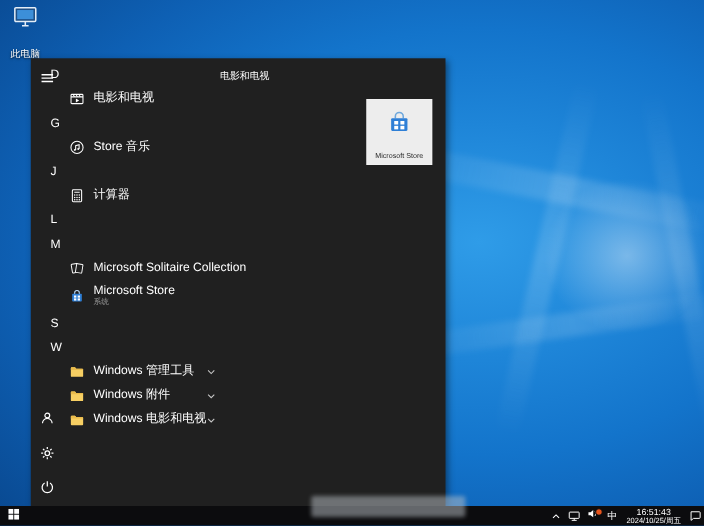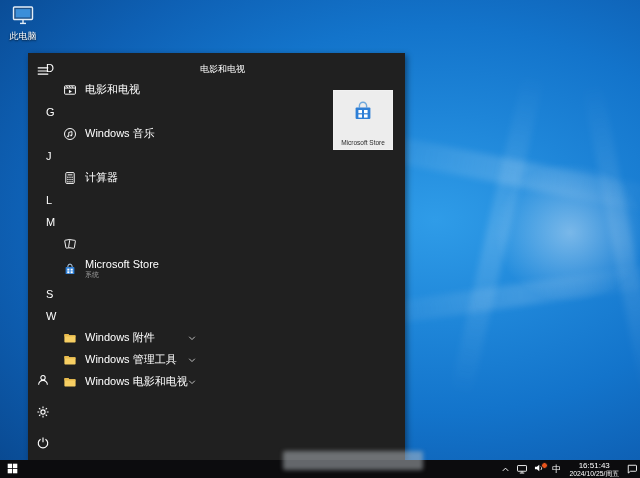--- a/index.html
+++ b/index.html
@@ -19,21 +19,21 @@
   .beam-h2{left:345px;top:286px;width:320px;height:22px;transform:rotate(-8deg);
     background:linear-gradient(90deg,rgba(255,255,255,0),rgba(255,255,255,.26) 55%,rgba(255,255,255,0));}
   .beam-v1{left:486px;top:70px;width:22px;height:330px;transform:rotate(13deg);
     background:linear-gradient(180deg,rgba(255,255,255,0),rgba(255,255,255,.28) 50%,rgba(255,255,255,0));}
   .beam-v2{left:612px;top:80px;width:20px;height:320px;transform:rotate(-11deg);
     background:linear-gradient(180deg,rgba(255,255,255,0),rgba(255,255,255,.24) 50%,rgba(255,255,255,0));}
   .glow{position:absolute;left:465px;top:135px;width:210px;height:195px;pointer-events:none;
     background:radial-gradient(closest-side,rgba(255,255,255,.40),rgba(255,255,255,0) 72%);}
   
   .desktop-icon{position:absolute;left:4px;top:5px;width:38px;text-align:center;cursor:default;}
-  .desktop-icon .di-label{display:block;margin-top:1px;font-size:9px;color:#fff;
+  .desktop-icon .di-label{display:block;margin-top:13px;font-size:9px;color:#fff;
     text-shadow:0 1px 2px rgba(0,0,0,.85);}
   
   .start-menu{position:absolute;left:28px;top:53px;width:377px;height:407px;
     background:#202020;z-index:30;overflow:hidden;box-shadow:2px 2px 6px rgba(0,0,0,.45);}
   .rail-btn{position:absolute;left:6px;width:18px;height:18px;display:flex;
     align-items:center;justify-content:center;cursor:pointer;}
   .rail-hamburger{top:9px;}
   .rail-user{top:318px;}
   .rail-settings{top:350px;}
   .rail-power{top:381px;}
@@ -141,21 +141,21 @@
       <div class="row app">
         <span class="app-ic">
           <svg viewBox="0 0 16 16" width="14" height="14" fill="none" stroke="#fff" stroke-width="1.1">
             <circle cx="8" cy="8" r="6.3"></circle>
             <path d="M6.6 10.6V6.2l3.6-1v4.4"></path>
             <circle cx="5.7" cy="10.6" r="1" fill="#fff" stroke="none"></circle>
             <circle cx="9.3" cy="9.6" r="1" fill="#fff" stroke="none"></circle>
           </svg>
         </span>
         <span class="labels">
-          <span class="lbl">Windows 音乐</span>
+          <span class="lbl">Store 音乐</span>
         </span>
       </div>
       <div class="row letter">
         <span class="letter-txt">J</span>
       </div>
       <div class="row app">
         <span class="app-ic">
           <svg viewBox="0 0 16 16" width="14" height="14" fill="none" stroke="#fff" stroke-width="1.1">
             <rect x="3.2" y="1.8" width="9.6" height="12.4" rx="1"></rect>
             <path d="M5.2 4.4h5.6"></path>
@@ -182,20 +182,23 @@
       <div class="row letter">
         <span class="letter-txt">M</span>
       </div>
       <div class="row app">
         <span class="app-ic">
           <svg viewBox="0 0 16 16" width="14" height="14" fill="none" stroke="#fff" stroke-width="1">
             <rect x="2.6" y="3.2" width="6.6" height="9.2" rx="0.8" transform="rotate(-10 5.9 7.8)"></rect>
             <rect x="7" y="3.4" width="6.6" height="9.2" rx="0.8" transform="rotate(9 10.3 8)" fill="#202020"></rect>
           </svg>
         </span>
+        <span class="labels">
+          <span class="lbl">Microsoft Solitaire Collection</span>
+        </span>
       </div>
       <div class="row app two">
         <span class="app-ic">
           <svg viewBox="0 0 16 16" width="14" height="14">
             <path d="M5.6 6V4.8a2.4 2.4 0 0 1 4.8 0V6" fill="none" stroke="#bfe0ff" stroke-width="1.1"></path>
             <rect x="3" y="5.8" width="10" height="8" rx="0.8" fill="#2e7fd6"></rect>
             <g fill="#fff">
               <rect x="4.9" y="7.6" width="2.4" height="2.2"></rect>
               <rect x="8.7" y="7.6" width="2.4" height="2.2"></rect>
               <rect x="4.9" y="10.6" width="2.4" height="2.2"></rect>
@@ -215,37 +218,37 @@
         <span class="letter-txt">W</span>
       </div>
       <div class="row folder">
         <span class="app-ic">
           <svg viewBox="0 0 16 16" width="14" height="14">
             <path d="M1.6 4.2a.9.9 0 0 1 .9-.9h3.4l1.3 1.5h6.3a.9.9 0 0 1 .9.9v6.6a.9.9 0 0 1-.9.9H2.5a.9.9 0 0 1-.9-.9z" fill="#f7cf63"></path>
             <path d="M1.6 6.2h12.8v-.5a.9.9 0 0 0-.9-.9H7.2L5.9 3.3H2.5a.9.9 0 0 0-.9.9z" fill="#e9bb4c"></path>
           </svg>
         </span>
         <span class="labels">
-          <span class="lbl">Windows 附件</span>
+          <span class="lbl">Windows 管理工具</span>
         </span>
         <span class="chev">
           <svg viewBox="0 0 16 16" width="10" height="10" fill="none" stroke="#c8c8c8" stroke-width="1.5">
             <path d="M3.5 6l4.5 4.5L12.5 6"></path>
           </svg>
         </span>
       </div>
       <div class="row folder">
         <span class="app-ic">
           <svg viewBox="0 0 16 16" width="14" height="14">
             <path d="M1.6 4.2a.9.9 0 0 1 .9-.9h3.4l1.3 1.5h6.3a.9.9 0 0 1 .9.9v6.6a.9.9 0 0 1-.9.9H2.5a.9.9 0 0 1-.9-.9z" fill="#f7cf63"></path>
             <path d="M1.6 6.2h12.8v-.5a.9.9 0 0 0-.9-.9H7.2L5.9 3.3H2.5a.9.9 0 0 0-.9.9z" fill="#e9bb4c"></path>
           </svg>
         </span>
         <span class="labels">
-          <span class="lbl">Windows 管理工具</span>
+          <span class="lbl">Windows 附件</span>
         </span>
         <span class="chev">
           <svg viewBox="0 0 16 16" width="10" height="10" fill="none" stroke="#c8c8c8" stroke-width="1.5">
             <path d="M3.5 6l4.5 4.5L12.5 6"></path>
           </svg>
         </span>
       </div>
       <div class="row folder">
         <span class="app-ic">
           <svg viewBox="0 0 16 16" width="14" height="14">

